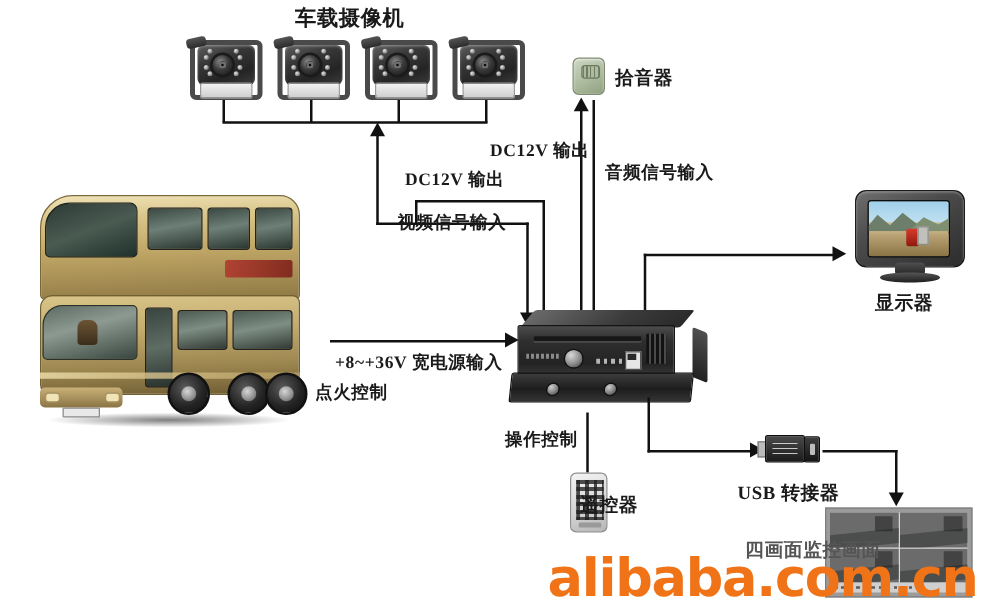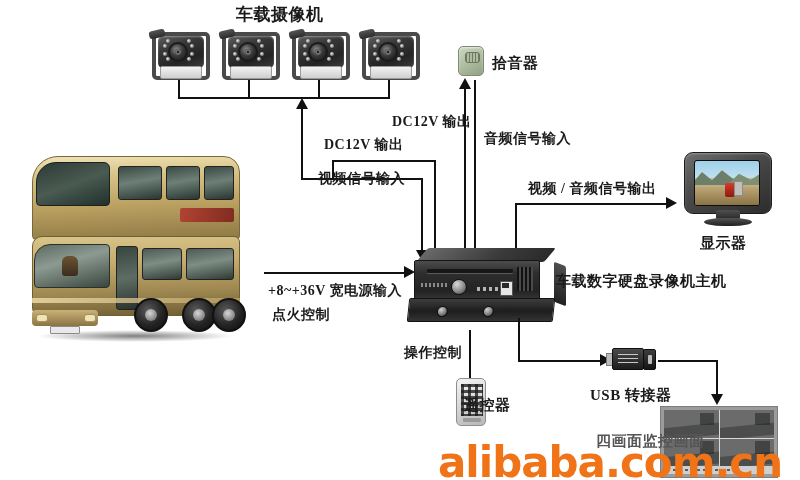--- a/index.html
+++ b/index.html
@@ -302,21 +302,20 @@
       </div>
     </div>
     <div class="stand"></div>
     <div class="foot"></div>
   </div>
   <div class="lbl serif" style="left:700px;top:234px;font-size:15px;">显示器</div>
 
   <div class="ln v" style="left:515px;top:203px;height:50px;"></div>
   <div class="ln h" style="left:515px;top:203px;width:153px;"></div>
   <div class="arw right" style="left:666px;top:197px;"></div>
-  <div class="lbl serif" style="left:528px;top:180px;font-size:14px;">视频 / 音频信号输出</div>
 
   <div class="bus" style="left:22px;top:148px;">
     <div class="shadow"></div>
     <div class="upper"></div>
     <div class="lower"></div>
     <div class="wsU"></div>
     <div class="winU" style="left:96px;width:44px;"></div>
     <div class="winU" style="left:144px;width:34px;"></div>
     <div class="winU" style="left:182px;width:30px;"></div>
     <div class="adL"></div>
@@ -331,39 +330,38 @@
     <div class="hl" style="left:14px;"></div>
     <div class="hl" style="left:62px;"></div>
     <div class="wheel" style="left:112px;"></div>
     <div class="wheel" style="left:160px;"></div>
     <div class="wheel" style="left:190px;"></div>
   </div>
 
   <div class="ln h" style="left:264px;top:272px;width:142px;"></div>
   <div class="arw right" style="left:404px;top:266px;"></div>
   <div class="lbl serif" style="left:268px;top:282px;font-size:14px;">+8~+36V 宽电源输入</div>
-  <div class="lbl serif" style="left:272px;top:306px;font-size:14px;">点火控制</div>
+  <div class="lbl serif" style="left:252px;top:306px;font-size:14px;">点火控制</div>
 
   <div class="dvr" style="left:414px;top:248px;">
     <div class="top"></div>
     <div class="side"></div>
     <div class="face">
       <div class="slot"></div>
       <div class="brand"></div>
       <div class="knob"></div>
       <div class="btns"></div>
       <div class="sd"></div>
       <div class="vent"></div>
     </div>
     <div class="tray">
       <div class="lock" style="left:28px;"></div>
       <div class="lock" style="left:74px;"></div>
     </div>
   </div>
-  <div class="lbl serif" style="left:556px;top:272px;font-size:15px;">车载数字硬盘录像机主机</div>
 
   <div class="ln v" style="left:469px;top:330px;height:48px;"></div>
   <div class="lbl serif" style="left:404px;top:344px;font-size:14px;">操作控制</div>
   <div class="rem" style="left:456px;top:378px;">
     <div class="grid"></div>
     <div class="tag"></div>
   </div>
   <div class="lbl serif" style="left:464px;top:396px;font-size:15px;">遥控器</div>
 
   <div class="ln v" style="left:518px;top:318px;height:44px;"></div>

